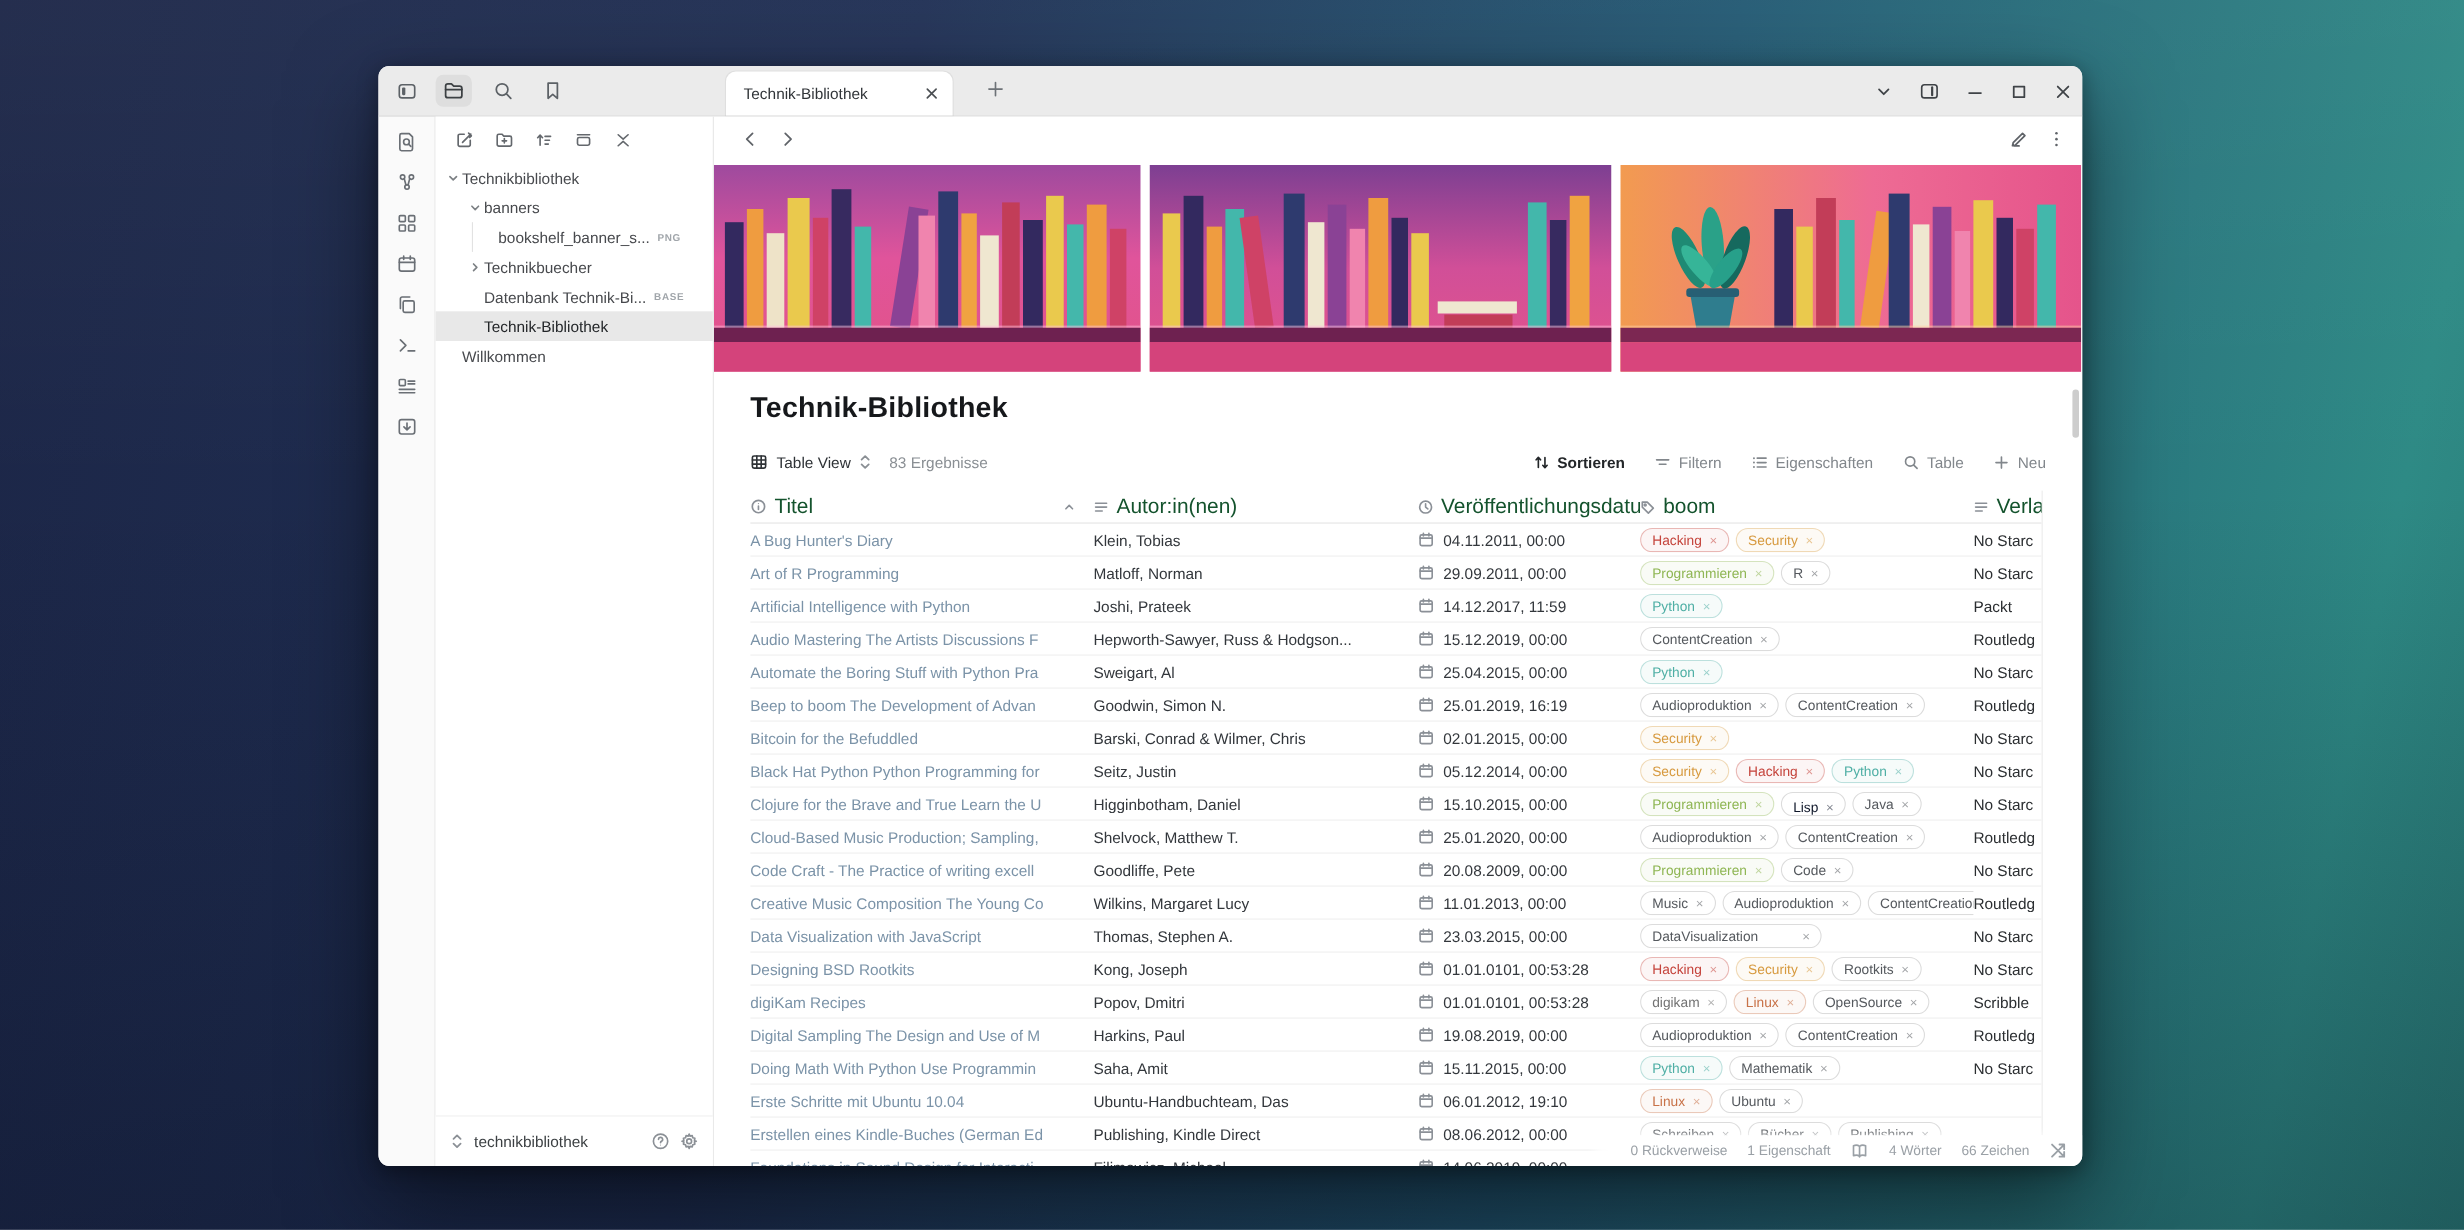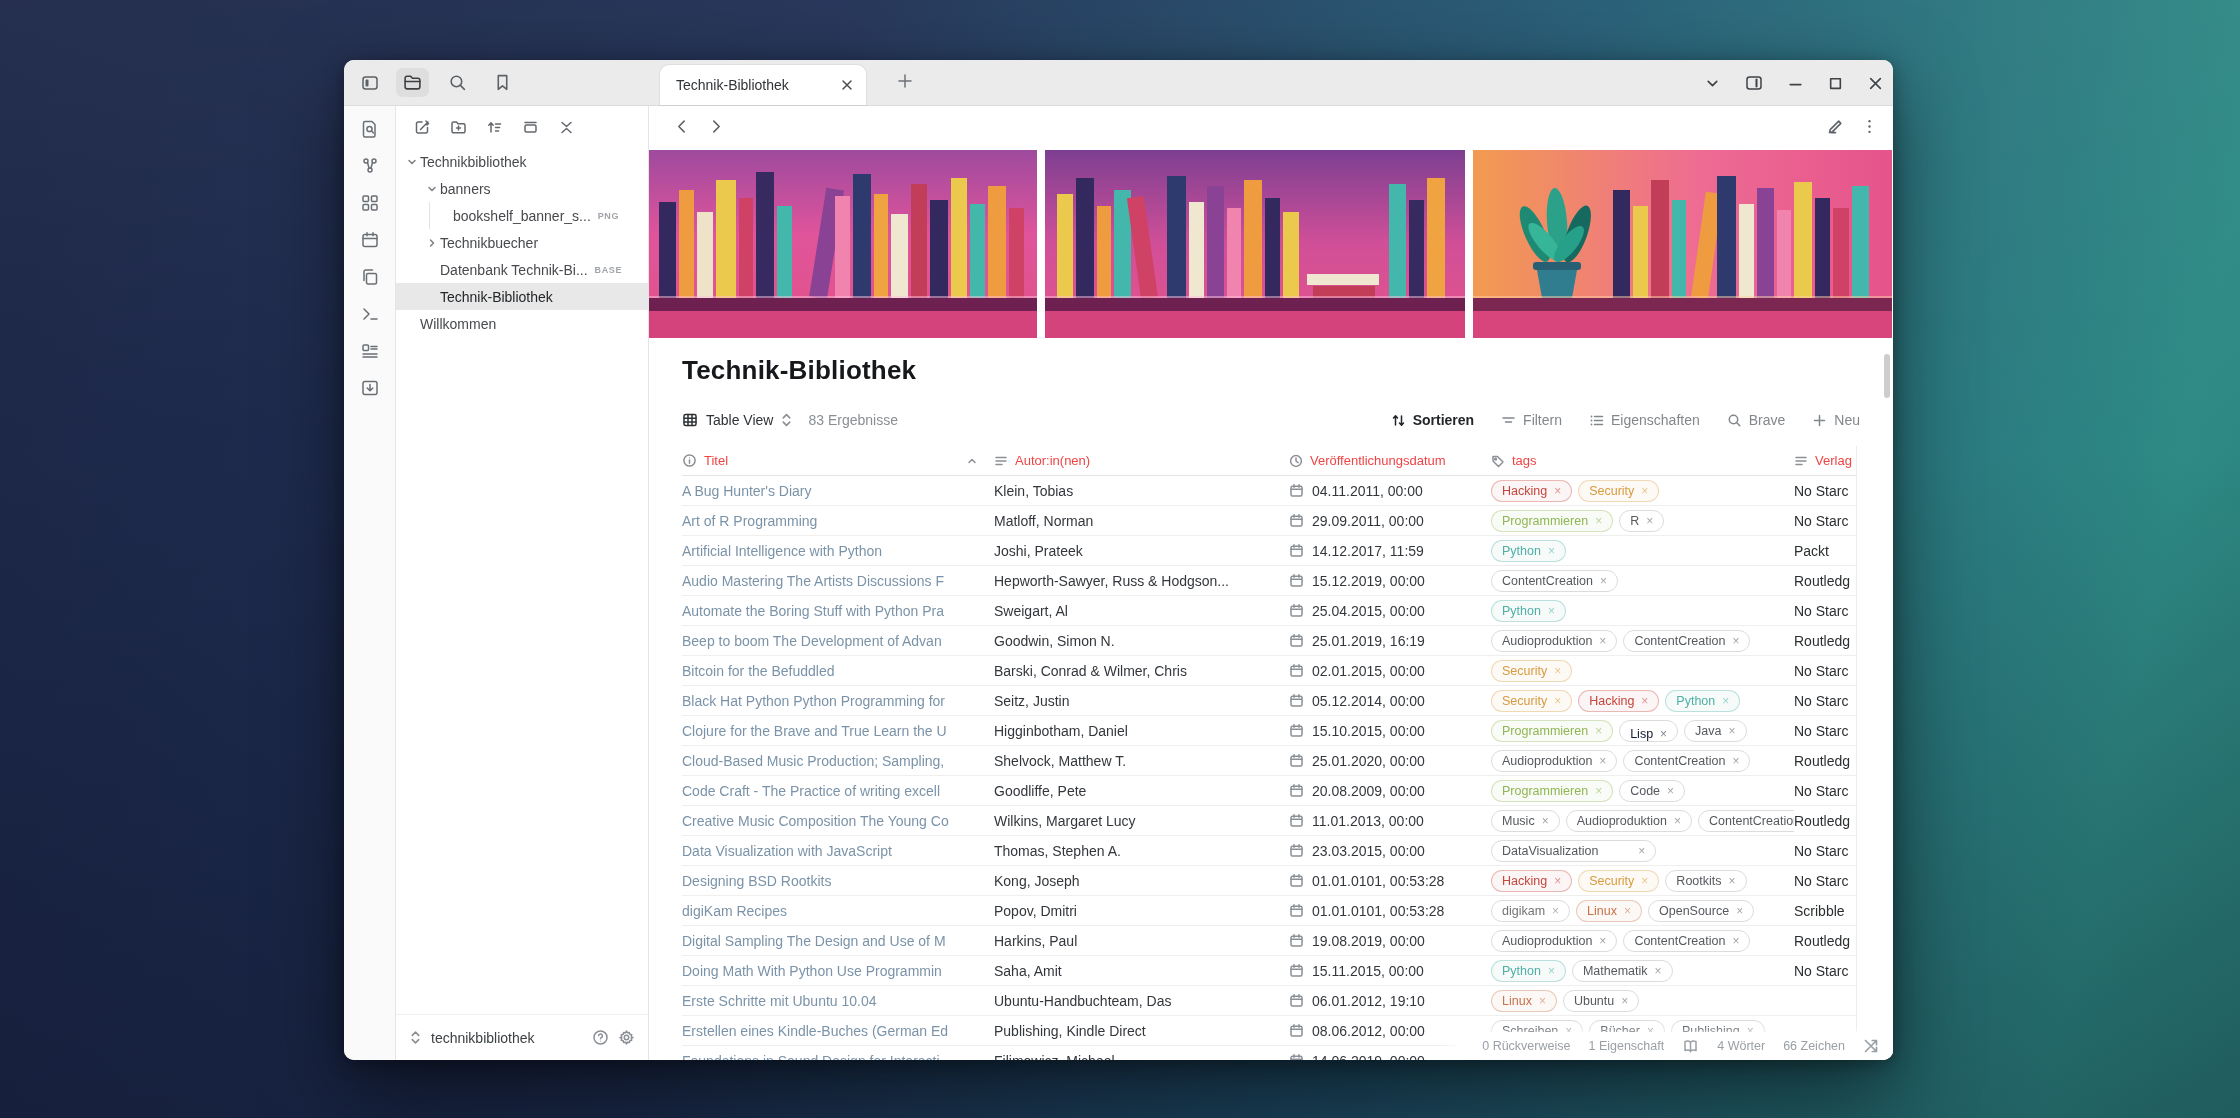--- a/index.html
+++ b/index.html
@@ -70,21 +70,21 @@
   .viewbar { margin:20px 33px 0 33px; height:28px; display:flex; align-items:center; font-size:14px; }
   .view-left { display:flex; align-items:center; gap:8px; color:#2e3236; }
   .updown { color:#8a8f94; }
   .results { margin-left:16px; color:#8a8f94; }
   .view-right { margin-left:auto; display:flex; align-items:center; gap:27px; }
   .action { display:flex; align-items:center; gap:7px; color:#82878c; }
   .action.sort-active { color:#232629; font-weight:700; }
 
   
   .table-wrap { margin:12px 0 0 33px; width:1175px; border-right:1px solid #ececec; overflow:hidden; }
-  .thead { display:flex; height:30px; align-items:center; border-bottom:1px solid #e4e4e4; color:#ef4444; font-size:13px; }
+  .thead { display:flex; height:30px; align-items:center; border-bottom:1px solid #e4e4e4; color:#14532d; font-size:19px; }
   .th { display:flex; align-items:center; gap:7px; flex:none; overflow:hidden; white-space:nowrap; }
   .th .icon, .td-date .icon { color:#8b9097; }
   .th-title { width:312px; padding-right:16px; }
   .th-sort { margin-left:auto; color:#6d7277; }
   .th-author { width:295px; }
   .th-date { width:202px; }
   .th-tags { width:303px; }
   .th-pub { width:160px; }
   .trow { display:flex; height:30px; align-items:center; border-bottom:1px solid #efefef; font-size:14px; }
   .td { flex:none; overflow:hidden; white-space:nowrap; }
@@ -519,21 +519,21 @@
               </span>
               <span>Eigenschaften</span>
             </span>
             <span class="action">
               <span class="icon">
                 <svg width="15" height="15" viewBox="0 0 15 15">
                     <circle cx="6.5" cy="6.5" r="4.2"></circle>
                     <path d="M9.8 9.8 l3 3"></path>
                   </svg>
               </span>
-              <span>Brave</span>
+              <span>Table</span>
             </span>
             <span class="action">
               <span class="icon">
                 <svg width="15" height="15" viewBox="0 0 15 15">
                     <path d="M7.5 2.5 v10 M2.5 7.5 h10"></path>
                   </svg>
               </span>
               <span>Neu</span>
             </span>
           </div>
@@ -573,21 +573,21 @@
               </span>
               <span>Veröffentlichungsdatum</span>
             </div>
             <div class="th th-tags">
               <span class="icon">
                 <svg width="14" height="14" viewBox="0 0 14 14">
                     <path d="M2 2.5 h4.5 l5.5 5.5 -4.5 4.5 -5.5-5.5 z"></path>
                     <circle cx="4.6" cy="5.1" r=".9"></circle>
                   </svg>
               </span>
-              <span>tags</span>
+              <span>boom</span>
             </div>
             <div class="th th-pub">
               <span class="icon">
                 <svg width="14" height="14" viewBox="0 0 14 14">
                     <path d="M2 3.5 h10 M2 7 h10 M2 10.5 h6"></path>
                   </svg>
               </span>
               <span>Verlag</span>
             </div>
           </div>

